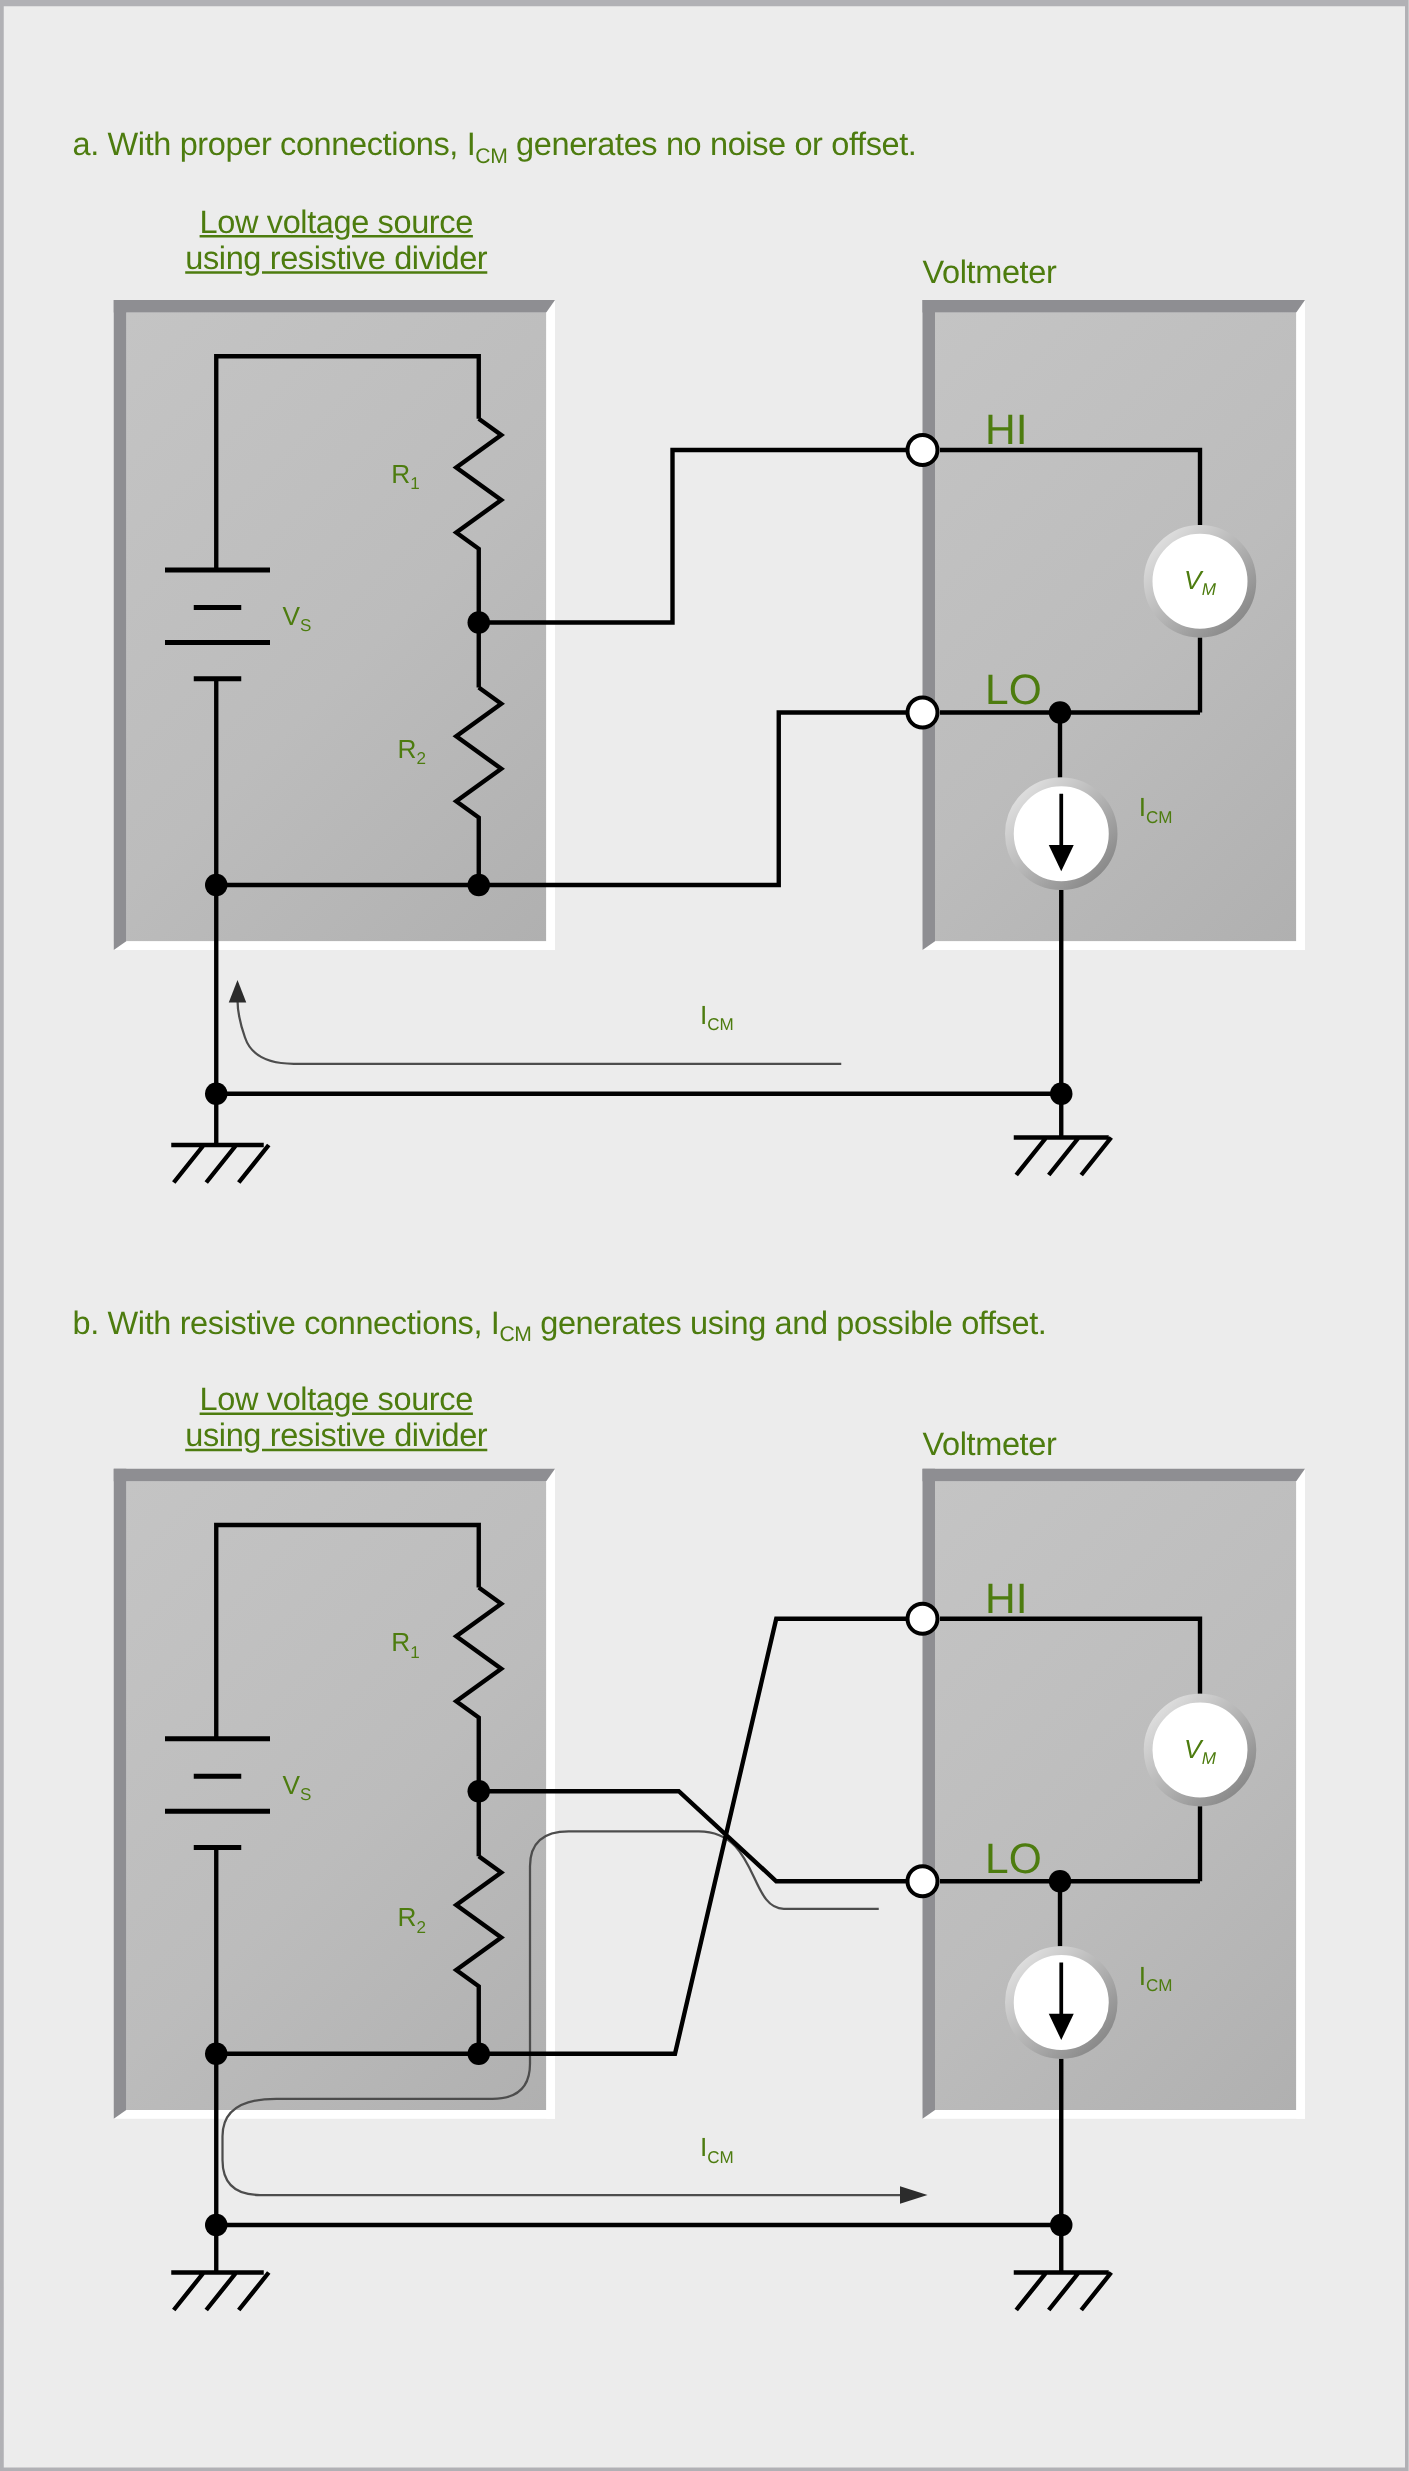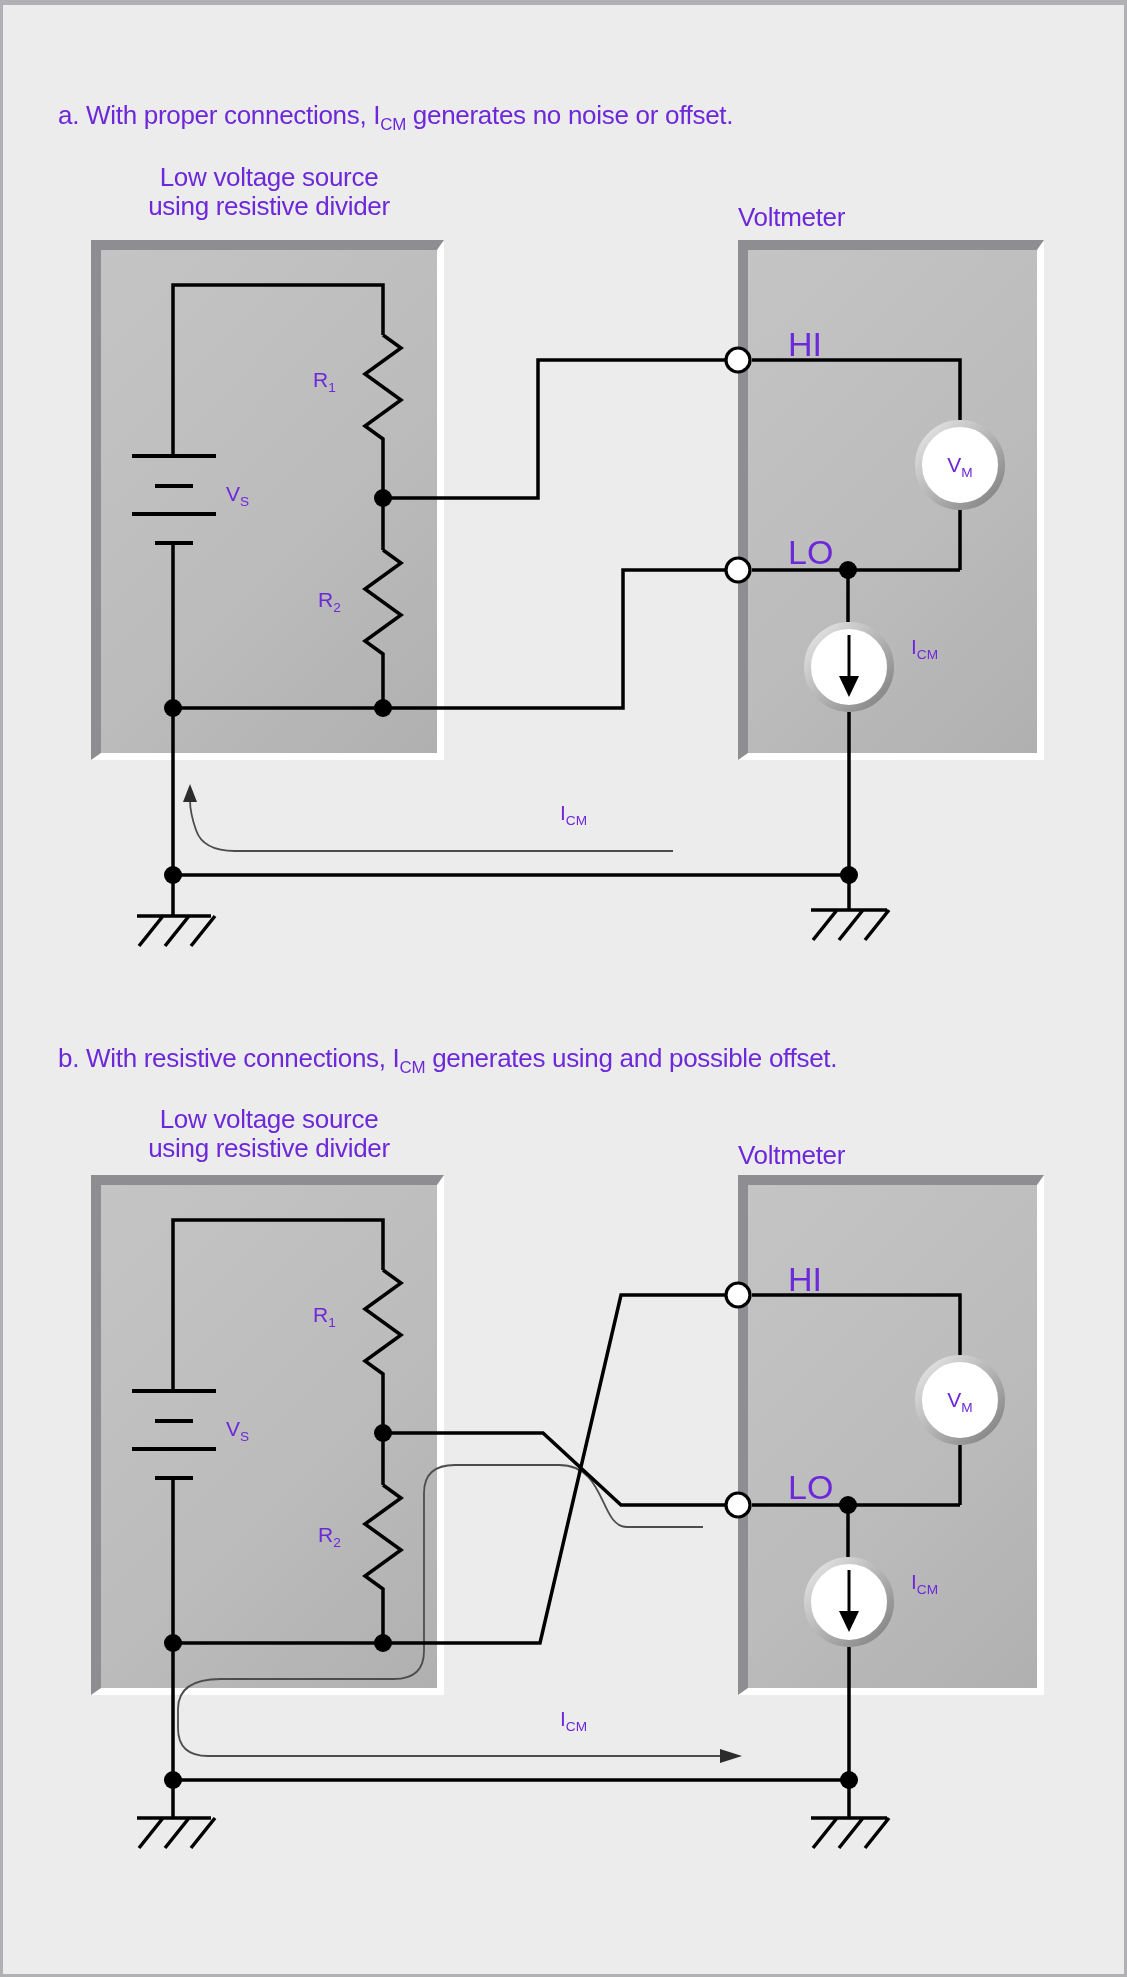--- a/index.html
+++ b/index.html
@@ -5,40 +5,40 @@
   html,body { margin:0; padding:0; background:#e0e0e0; }
   .page {
     position:relative;
     width:1127px; height:1977px;
     background:#ececec;
     border:3px solid #b1b1b5;
     border-top-width:5px;
     box-sizing:border-box;
     overflow:hidden;
     font-family:"Liberation Sans", sans-serif;
-    color:#6d28d9;
+    color:#4d7c0f;
   }
   .gbox {
     position:absolute;
     box-sizing:border-box;
     background:linear-gradient(135deg,#c4c4c4 0%,#bcbcbc 55%,#b0b0b0 100%);
     border-style:solid;
     border-color:#8e8e92 #ffffff #ffffff #8e8e92;
     border-width:10px 7px 7px 10px;
     z-index:1;
   }
   svg.overlay { position:absolute; left:0; top:0; z-index:2; }
   .txt { position:absolute; z-index:3; white-space:nowrap; }
   .caption { font-size:26px; letter-spacing:-0.3px; }
   .title { font-size:26px; letter-spacing:-0.3px; line-height:29px; }
-  .title.center { text-align:center; width:340px; }
+  .title.center { text-align:center; width:340px;text-decoration:underline; }
   .lbl { font-size:21px; }
   .term { font-size:34px; }
   sub { font-size:65%; line-height:0; }
-  .vmwrap { display:flex; align-items:center; justify-content:center; width:90px; height:90px; }
+  .vmwrap { display:flex; align-items:center; justify-content:center; width:90px; height:90px;font-style:italic; }
 </style>
 </head>
 <body>
 
 <div class="page">
 
   <div class="gbox" style="left:88px;  top:235px;  width:353px; height:520px;"></div>
   <div class="gbox" style="left:735px; top:235px;  width:306px; height:520px;"></div>
   <div class="gbox" style="left:88px;  top:1170px; width:353px; height:520px;"></div>
   <div class="gbox" style="left:735px; top:1170px; width:306px; height:520px;"></div>

